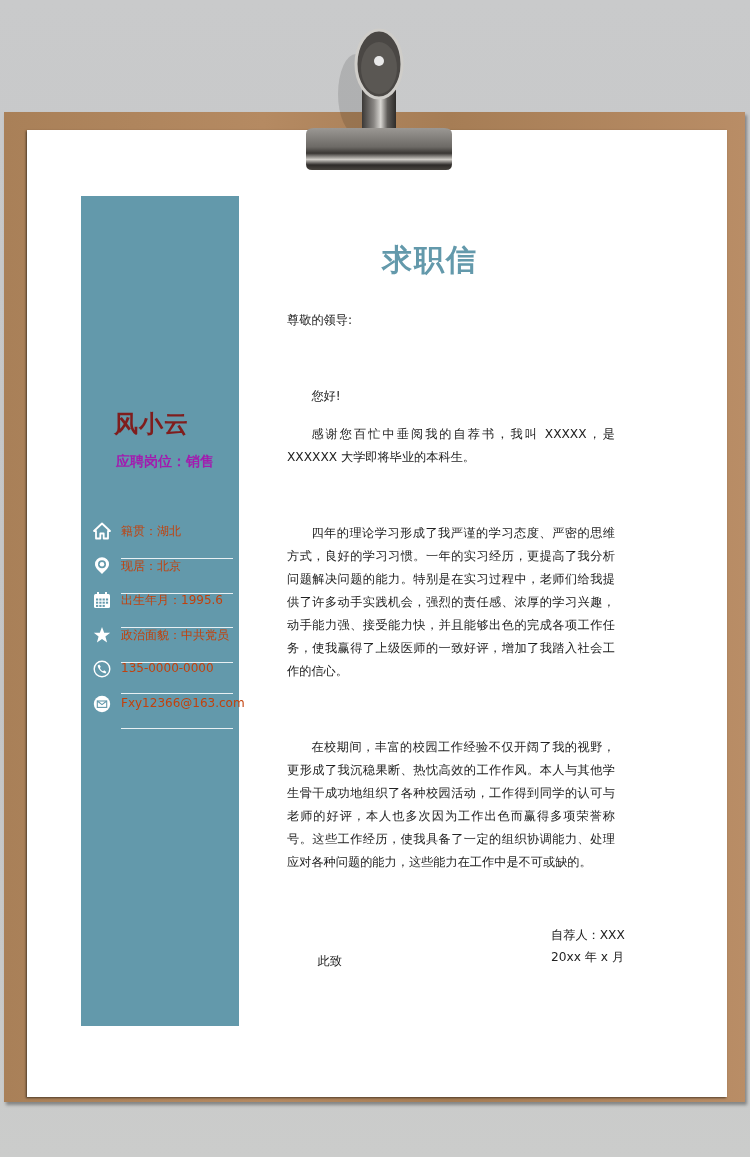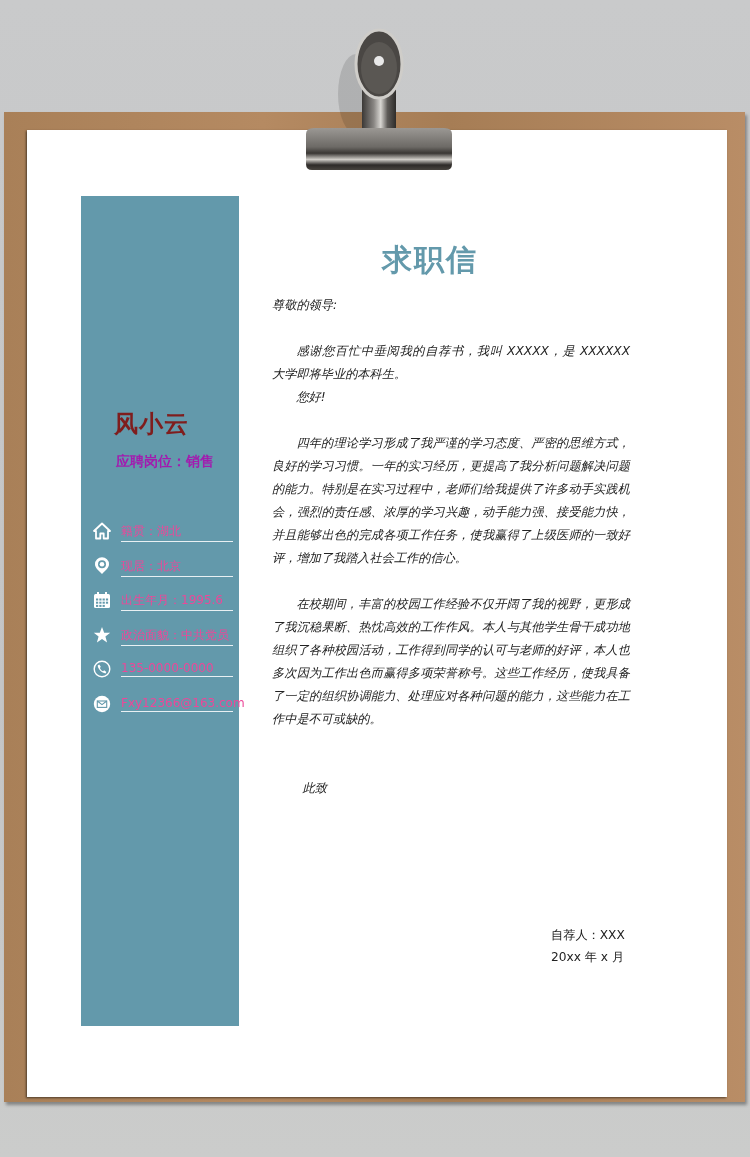--- a/index.html
+++ b/index.html
@@ -33,34 +33,34 @@
     }
     .info-row {
       position: absolute; left: 92px; width: 142px; height: 24px;
     }
     .info-row .ico {
       position: absolute; left: 0; top: 0; width: 20px; height: 20px;
       display: flex; align-items: center; justify-content: center;
     }
     .info-row .txt {
       position: absolute; left: 29px; top: 2px; width: 112px;
-      color: #ec4899; font-size: 12px; white-space: nowrap;
-      padding-bottom: 1px; border-bottom: 1px solid rgba(255,255,255,0.85);
+      color: #c2410c; font-size: 12px; white-space: nowrap;
+      padding-bottom: 18px; border-bottom: 1px solid rgba(255,255,255,0.85);
       font-family: "DejaVu Sans", sans-serif;
     }
     .title {
       position: absolute; left: 330px; top: 240px; width: 200px; text-align: center;
       color: #6399ab; font-size: 30px; font-weight: bold; letter-spacing: 2px;
     }
     .letter {
       position: absolute; left: 272px; top: 294px; width: 358px;
       color: #222; font-size: 12.2px; line-height: 23px;
       font-family: "DejaVu Sans", sans-serif;
     }
-    .letter p { margin: 0; text-align: justify; font-style: italic; }
+    .letter p { margin: 15px; text-align: justify; }
     .indent { text-indent: 2em; }
     .gap { height: 23px; }
     .sign { position: absolute; left: 551px; color: #222; font-size: 12.2px; }
   </style>
 </head>
 <body>
 
 <div class="board"></div>
 <div class="paper"></div>
 
@@ -161,22 +161,22 @@
       </svg>
   </span>
   <span class="txt">Fxy12366@163.com</span>
 </div>
 
 <div class="title">求职信</div>
 
 <div class="letter">
   <p>尊敬的领导:</p>
   <div class="gap"></div>
+  <p class="indent">您好!</p>
   <p class="indent">感谢您百忙中垂阅我的自荐书，我叫 XXXXX，是 XXXXXX 大学即将毕业的本科生。</p>
-  <p class="indent">您好!</p>
   <div class="gap"></div>
   <p class="indent">四年的理论学习形成了我严谨的学习态度、严密的思维方式，良好的学习习惯。一年的实习经历，更提高了我分析问题解决问题的能力。特别是在实习过程中，老师们给我提供了许多动手实践机会，强烈的责任感、浓厚的学习兴趣，动手能力强、接受能力快，并且能够出色的完成各项工作任务，使我赢得了上级医师的一致好评，增加了我踏入社会工作的信心。</p>
   <div class="gap"></div>
   <p class="indent">在校期间，丰富的校园工作经验不仅开阔了我的视野，更形成了我沉稳果断、热忱高效的工作作风。本人与其他学生骨干成功地组织了各种校园活动，工作得到同学的认可与老师的好评，本人也多次因为工作出色而赢得多项荣誉称号。这些工作经历，使我具备了一定的组织协调能力、处理应对各种问题的能力，这些能力在工作中是不可或缺的。</p>
   <div class="gap"></div>
   <div class="gap"></div>
   <p class="indent" style="text-indent:2.5em;">此致</p>
 </div>
 
 <div class="sign" style="top:927px;">自荐人：XXX</div>

